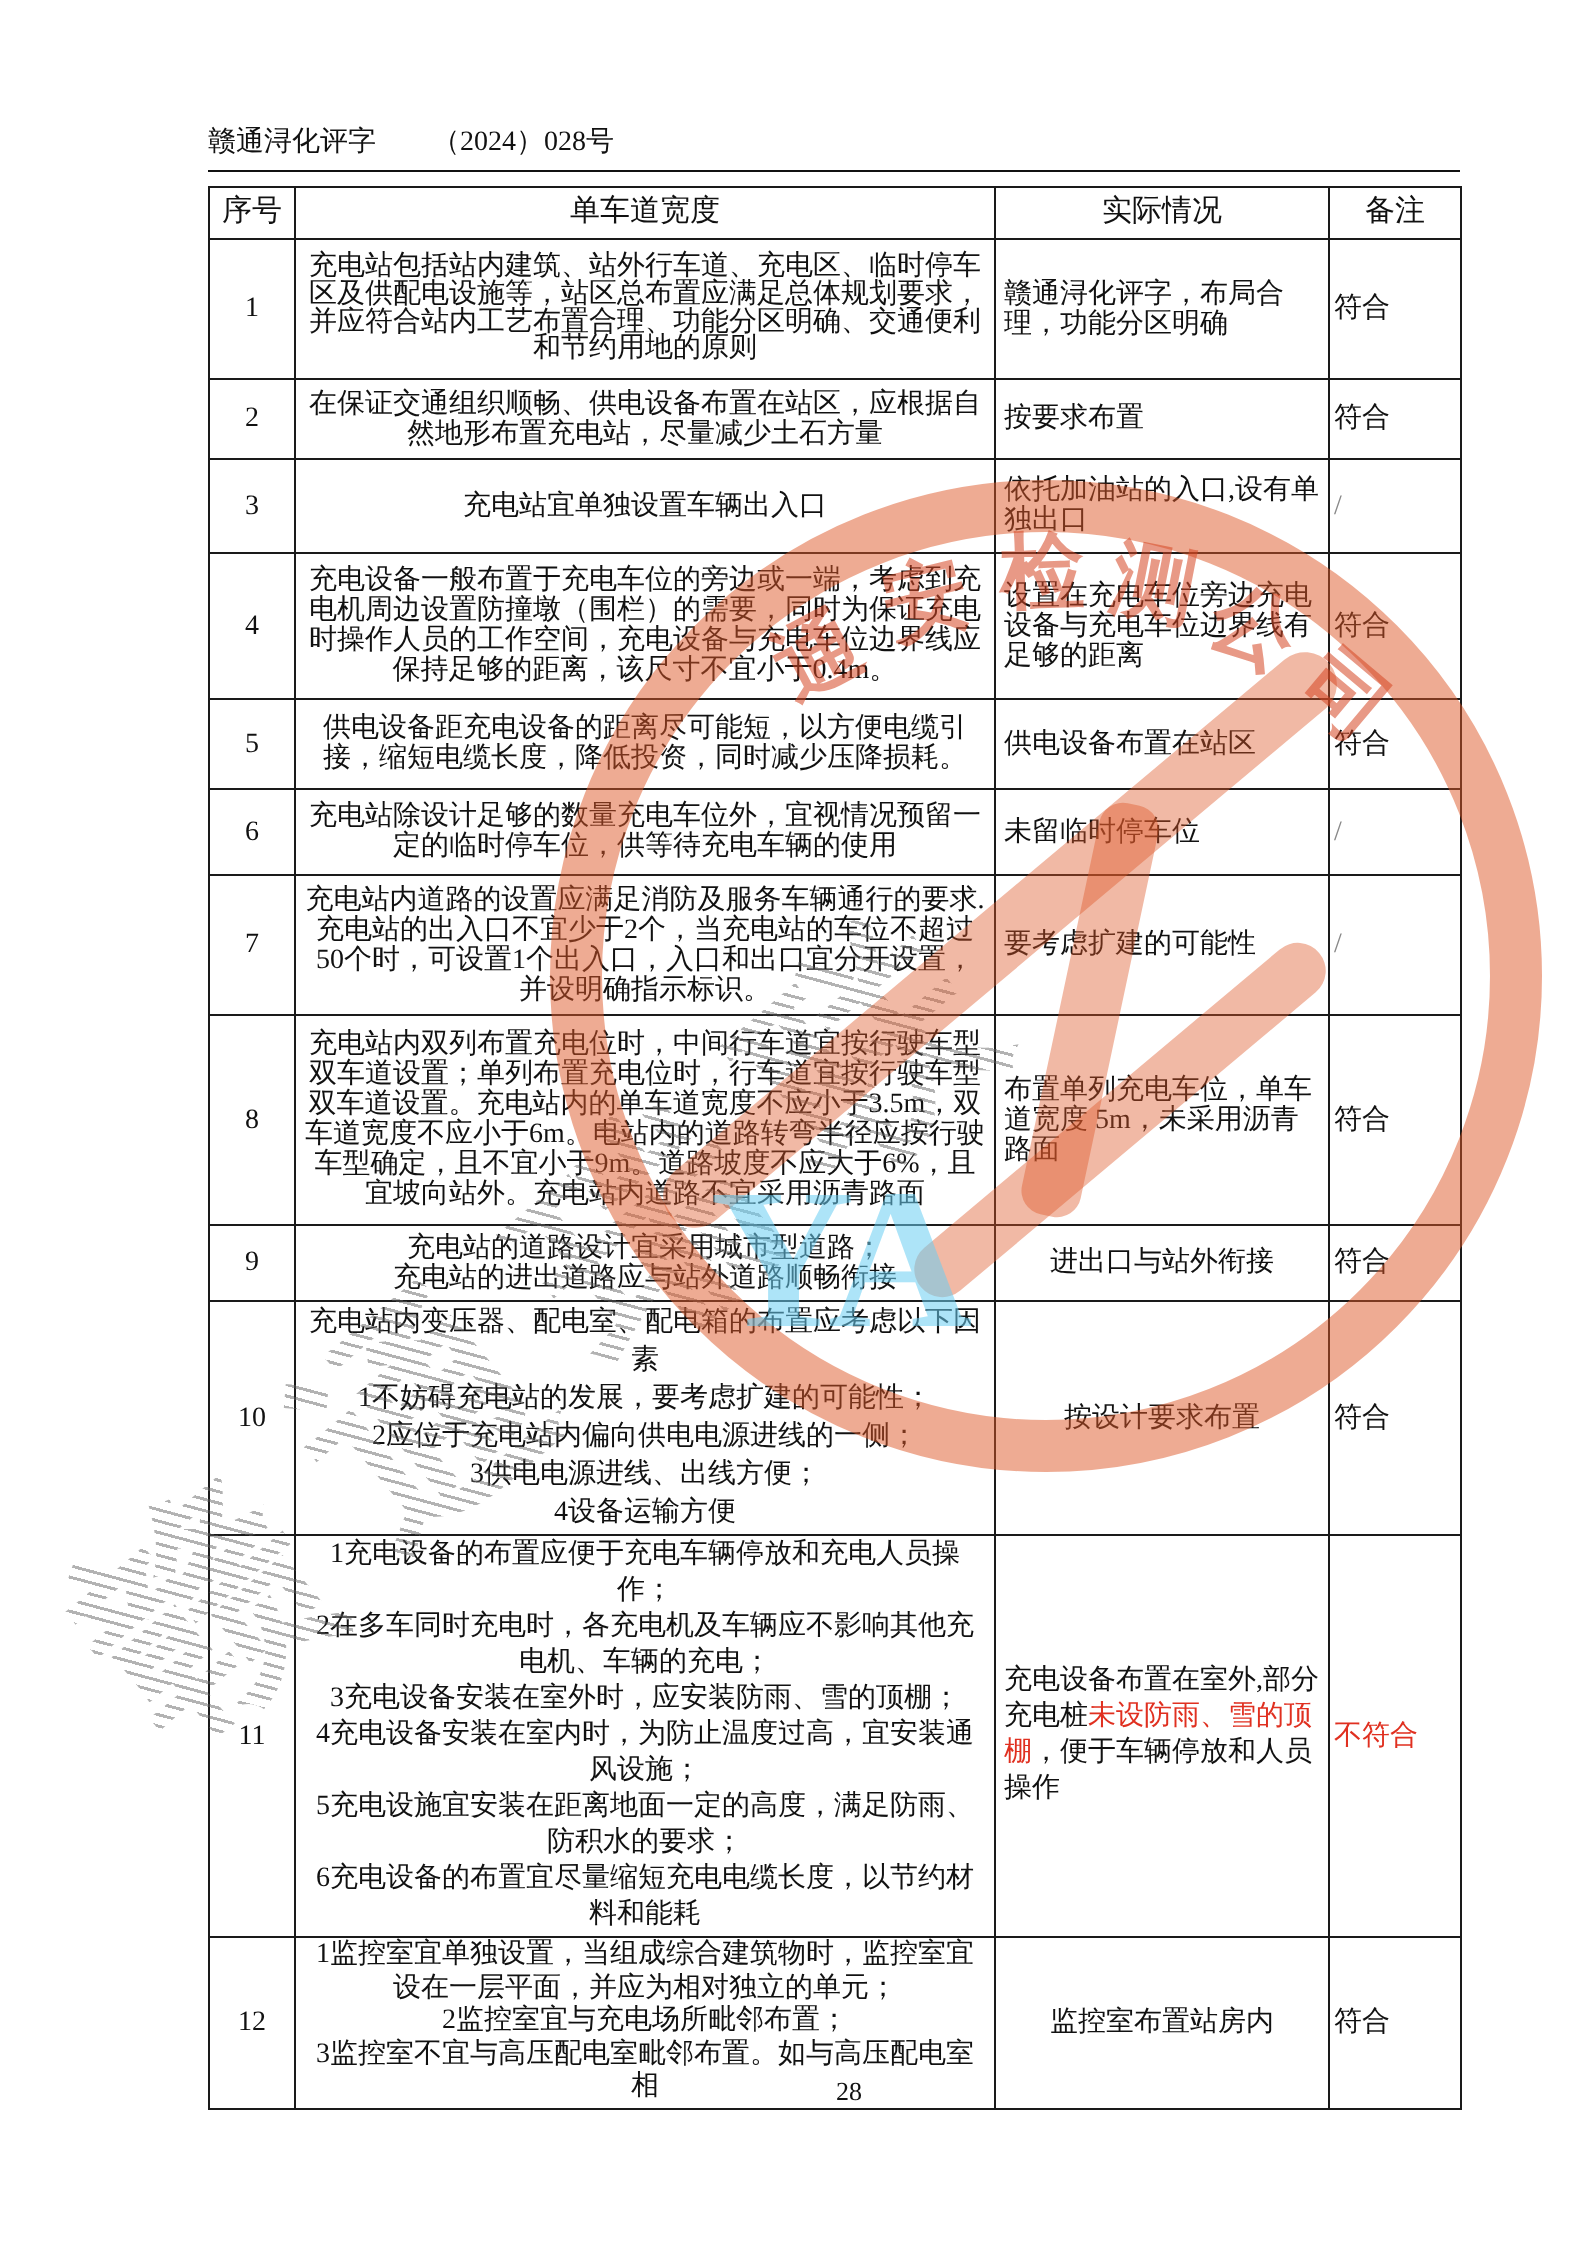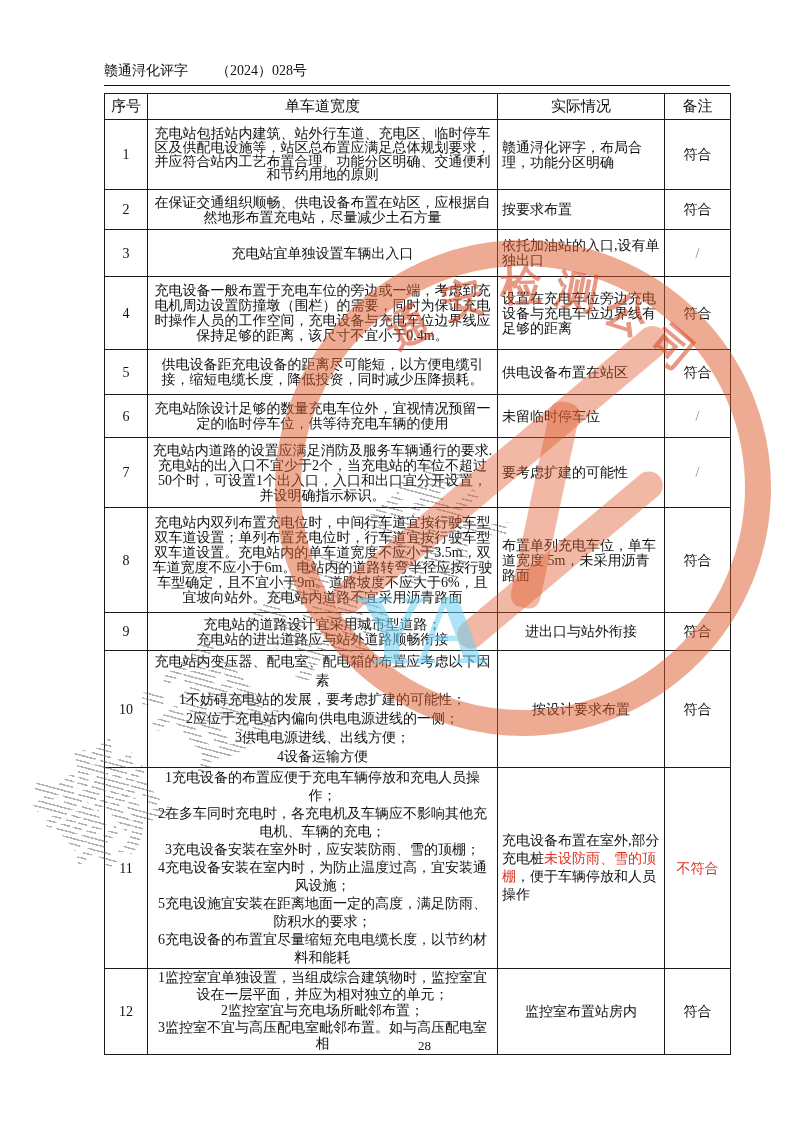--- a/index.html
+++ b/index.html
@@ -23,21 +23,21 @@
   }
   table.checklist td,table.checklist th{
     border:1.5px solid #1a1a1a;vertical-align:middle;overflow:hidden;
     font-weight:normal;
   }
   th.hcell{font-size:15px;font-weight:600;text-align:center;}
   td.c-no{text-align:center;padding:0;}
   td.c-item{text-align:center;padding:1px 4px;white-space:pre-wrap;}
   td.c-actual{text-align:left;padding:1px 4px;white-space:pre-wrap;}
   td.c-actual.center{text-align:center;}
-  td.c-remark{text-align:center;padding:0 2px;margin-left:48px;}
+  td.c-remark{padding:0 2px;margin-left:48px;}
   .lh138{line-height:13.8px;}
   .lh165{line-height:16.5px;}
   .lh18{line-height:18px;}
   .lh19{line-height:19px;}
   .red{color:#e03020;}
   .slash{color:#888;}
   
   .page-number{
     position:absolute;left:0;top:1038px;width:100%;text-align:center;
     font-size:13px;transform:translateX(28px);z-index:2;

